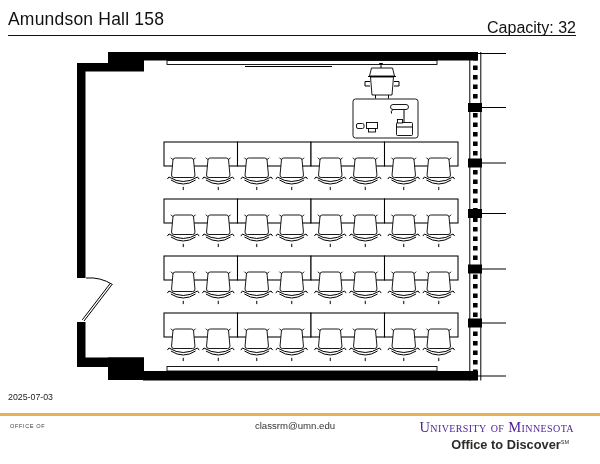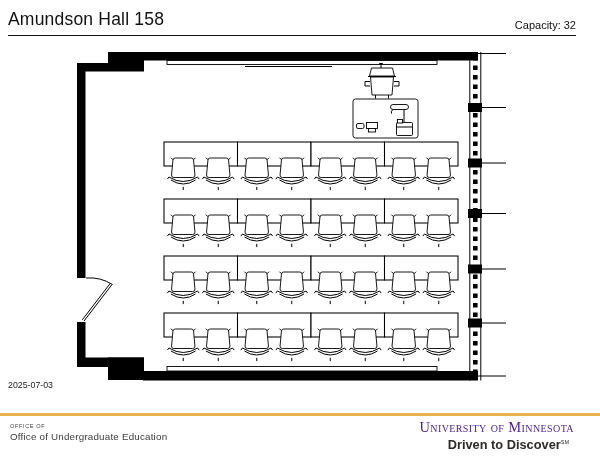--- a/index.html
+++ b/index.html
@@ -1,29 +1,29 @@
 <!DOCTYPE html>
 <html><head>
 <meta charset="utf-8">
 <style>
   html,body{margin:0;padding:0;background:#fff;}
   .page{position:relative;width:600px;height:464px;background:#fff;overflow:hidden;
         font-family:"Liberation Sans",sans-serif;color:#1a1a1a;}
   
   .title{position:absolute;left:8px;top:9px;font-size:17.5px;letter-spacing:.2px;color:#111;}
-  .capacity{position:absolute;right:24px;top:19px;font-size:11px;color:#111;}
+  .capacity{position:absolute;right:24px;top:19px;font-size:16px;color:#111;}
   .title-rule{position:absolute;left:8px;top:34.5px;width:568px;height:1.6px;background:#111;}
   
   .plan{position:absolute;left:0;top:0;width:600px;height:464px;}
   .wall{fill:#000;stroke:none;}
   .ln{stroke:#000;fill:none;stroke-width:1;}
   .thin{stroke:#000;fill:#fff;stroke-width:.9;}
   .tbl{fill:#fff;stroke:#000;stroke-width:1.05;}
   
-  .date{position:absolute;left:8px;top:380px;font-size:8.8px;color:#222;}
+  .date{position:absolute;left:8px;top:392px;font-size:8.8px;color:#222;}
   .gold-rule{position:absolute;left:0;top:412.5px;width:600px;height:3px;}
   .f-left{position:absolute;left:10px;top:423px;color:#3d3d3d;}
   .f-left .l1{font-size:5.6px;letter-spacing:.6px;}
   .f-left .l2{font-size:10.2px;letter-spacing:2.1px;margin-top:.5px;}
   .f-left .l3{font-size:9.8px;letter-spacing:.2px;margin-top:2px;}
   .f-center{position:absolute;left:210px;top:419px;width:170px;text-align:center;
             font-size:9.6px;color:#333;line-height:13.2px;}
   .f-right{position:absolute;right:26px;top:419px;text-align:right;color:#3c3436;}
   .f-right .univ{font-family:"Liberation Serif",serif;font-variant:small-caps;
                  font-size:14.5px;letter-spacing:.4px;color:#4c1d95;}
@@ -160,24 +160,24 @@
         <use href="#chair" xlink:href="#chair" x="391.25" y="327.5"></use>
         <use href="#chair" xlink:href="#chair" x="426.25" y="327.5"></use>
       </g>
   </svg>
 
   <div class="date">2025-07-03</div>
   <div class="gold-rule" style="background: rgb(232, 178, 78);"></div>
 
   <div class="f-left">
     <div class="l1">OFFICE OF</div>
-    <div class="l3">Office of Undergraduate Education</div>
   </div>
 
   <div class="f-center">
+    <div>classrm@umn.edu</div>
   </div>
 
   <div class="f-right">
     <div class="univ">University of Minnesota</div>
-    <div class="tag"><span>Driven to Discover</span><sup>SM</sup></div>
+    <div class="tag"><span>Office to Discover</span><sup>SM</sup></div>
   </div>
 
 </div>
 
 </body></html>

